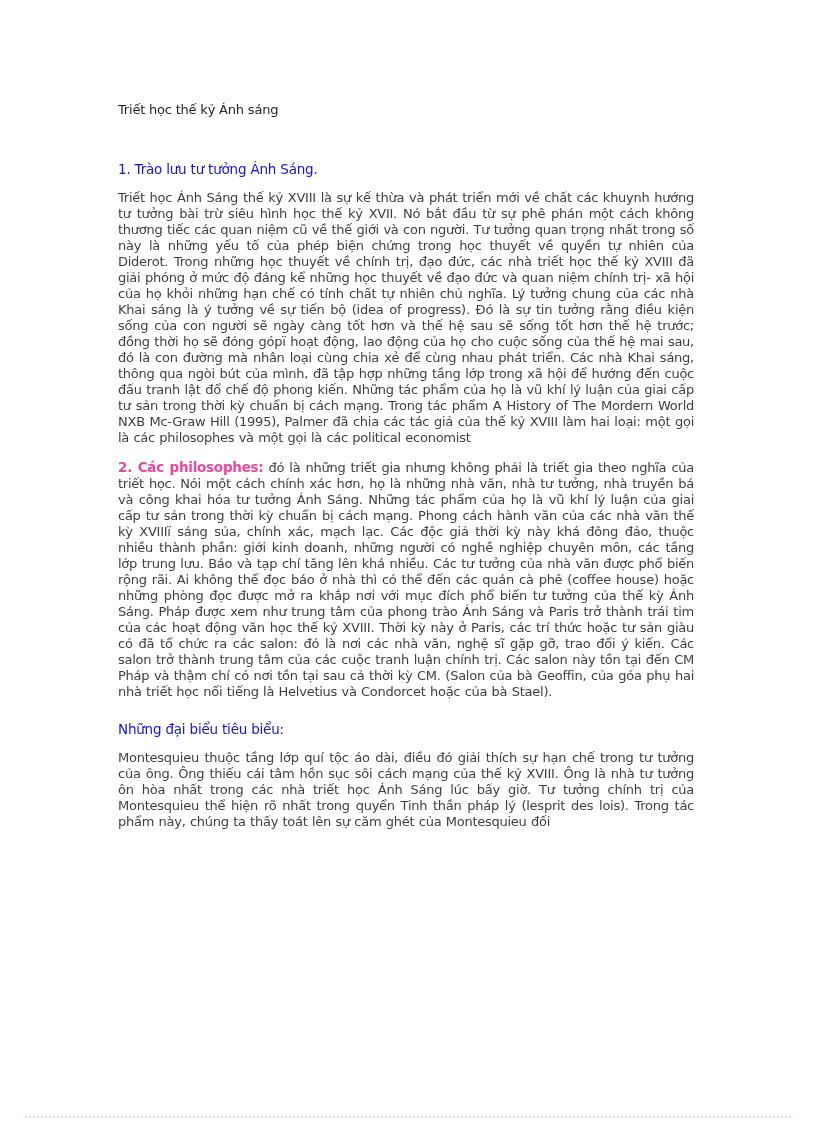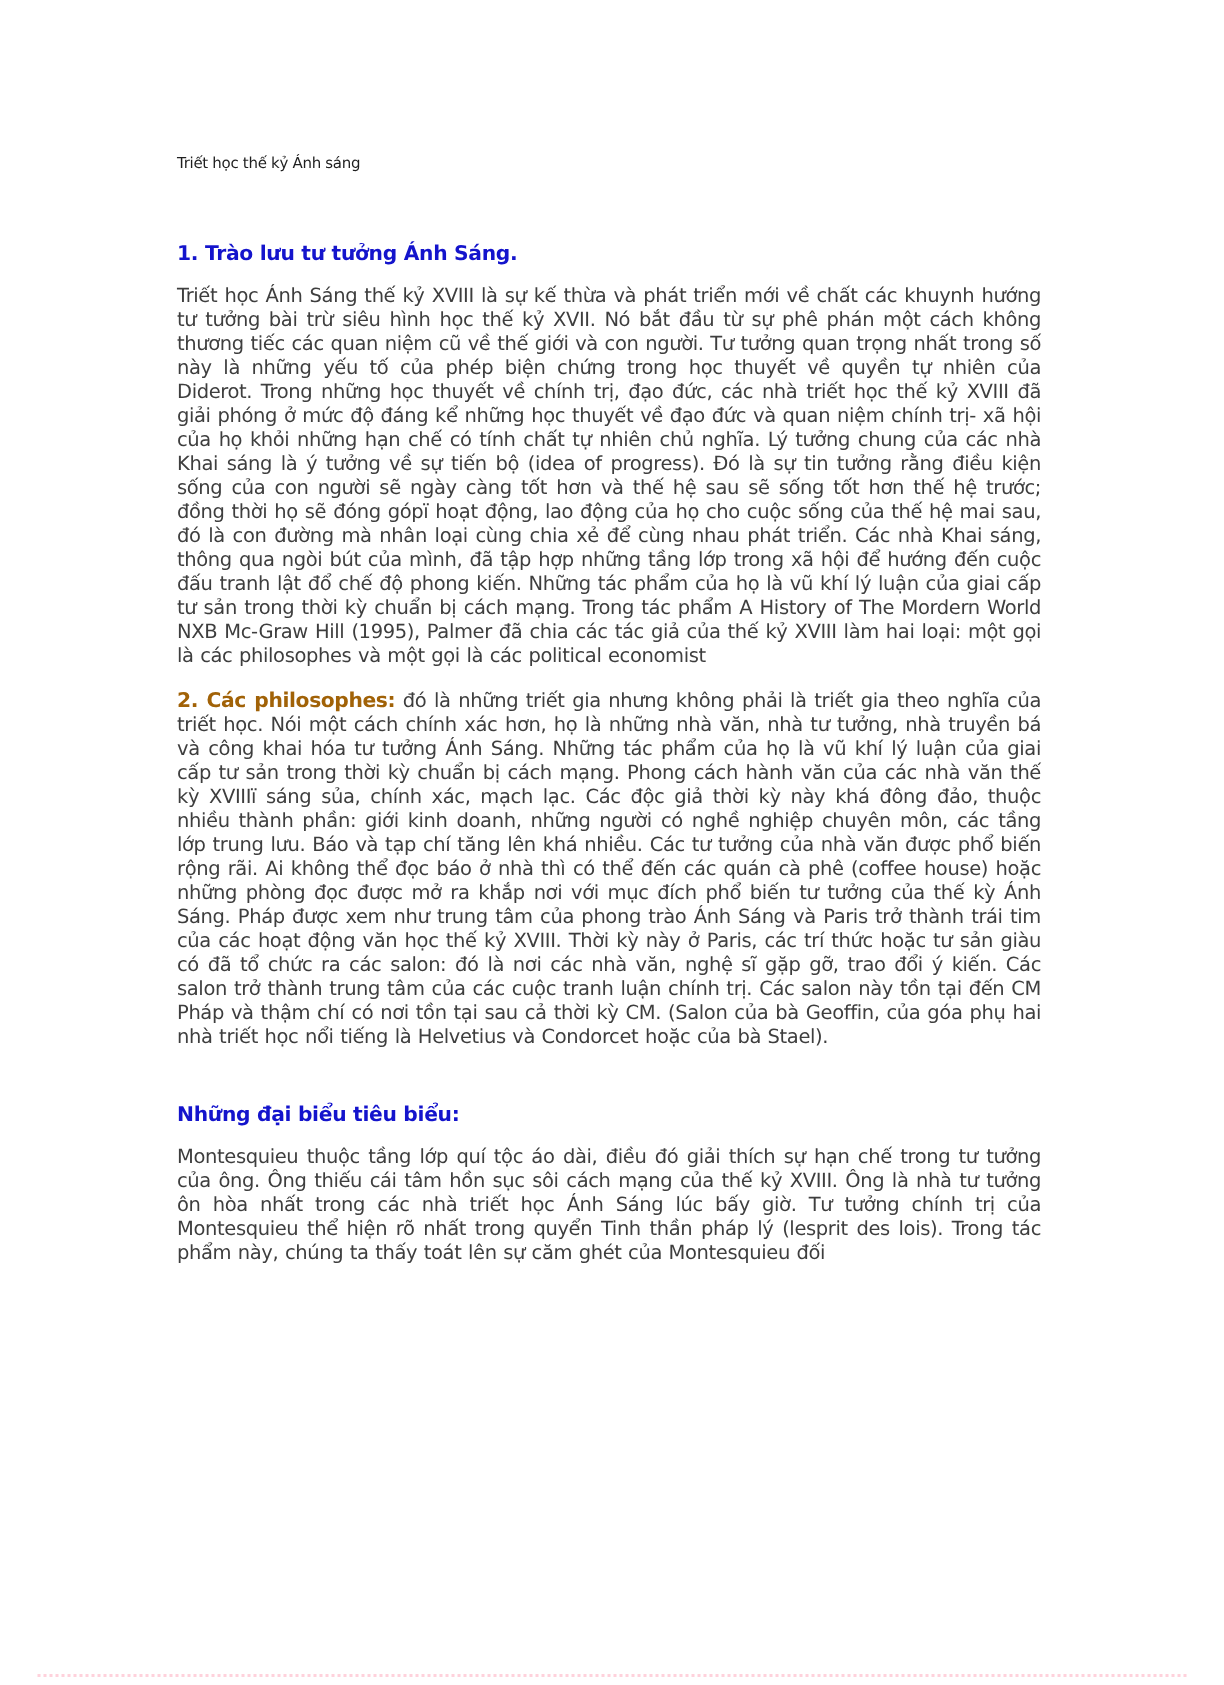--- a/index.html
+++ b/index.html
@@ -16,49 +16,49 @@
     font-family: "DejaVu Sans", "Liberation Sans", sans-serif;
   }
   .content {
     position: absolute;
     left: 118px;
     top: 0;
     width: 576px;
   }
   .doc-title {
     margin-top: 100px;
-    font-size: 10px;
+    font-size: 13px;
     line-height: 19px;
     color: #1f1f1f;
     letter-spacing: -0.2px;
   }
   .heading {
     color: #1414cc;
-    font-weight: bold;
+    font-weight: normal;
     font-size: 13.5px;
     line-height: 17px;
     letter-spacing: -0.2px;
   }
   .h-main {
     margin-top: 42px;
   }
   .h-sub {
-    margin-top: 35px;
+    margin-top: 21px;
   }
   .para {
     margin-top: 12px;
     font-size: 13px;
     line-height: 16px;
     color: #3e3e3e;
     text-align: justify;
     letter-spacing: -0.25px;
     word-spacing: 0.5px;
   }
   .run-in-lead {
-    color: #a16207;
+    color: #ec4899;
     font-weight: bold;
     font-size: 13.5px;
   }
   .divider-dotted {
     position: absolute;
     left: 25px;
     width: 766px;
     top: 1116px;
     border-top: 2px dotted #ffd2dc;
   }

